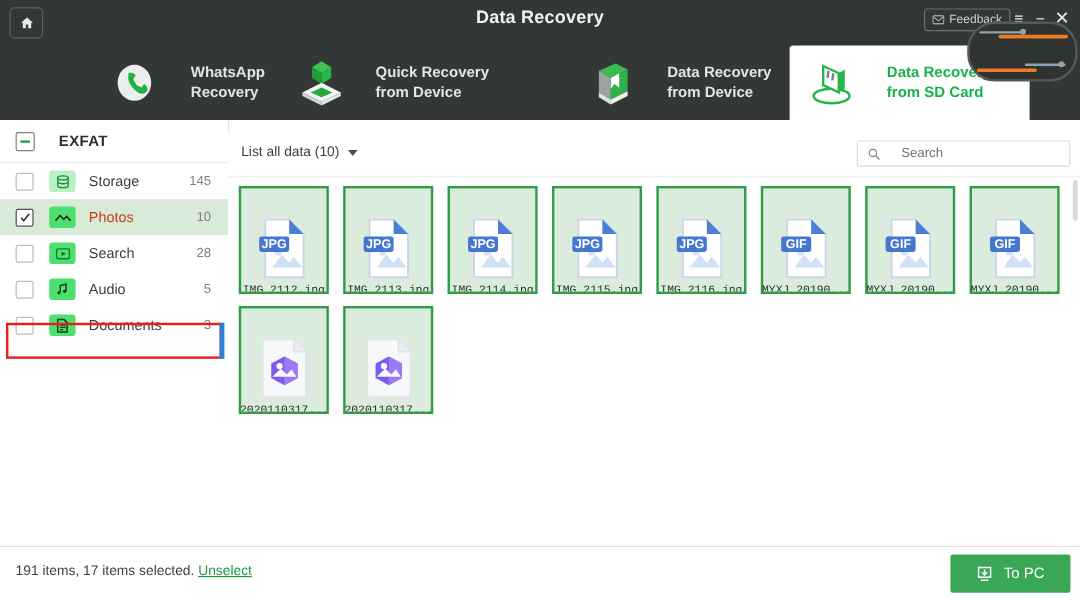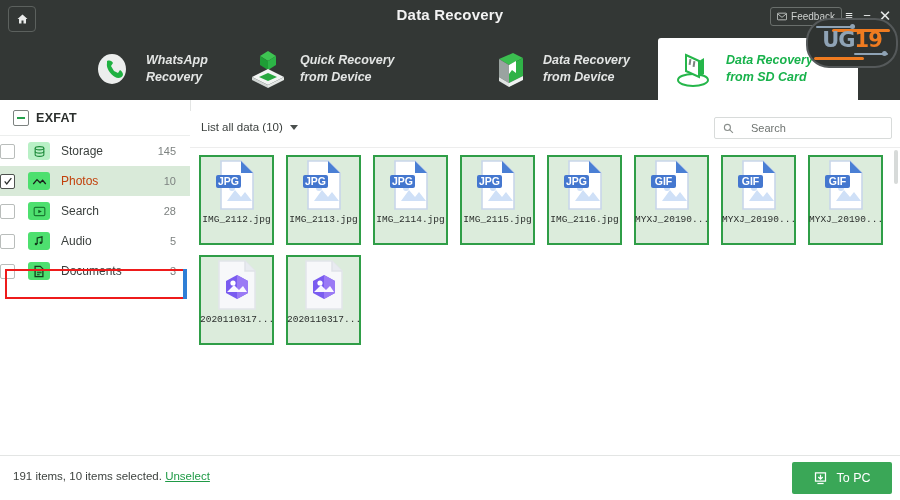--- a/index.html
+++ b/index.html
@@ -38,21 +38,21 @@
     color:#cfd2d0;font-size:10px;
   }
   .winctl{position:absolute;top:6px;display:flex;align-items:center;gap:0;}
   .winbtn{width:18px;height:18px;display:flex;align-items:center;justify-content:center;
     color:#e8eae9;font-size:13px;line-height:1;}
   .winbtn.close{font-size:15px;}
 
   
   .tabs{position:absolute;left:0;top:38px;width:900px;height:62px;}
   .tab{
-    position:absolute;top:0;height:62px;display:flex;align-items:center;gap:10px;font-style:italic;
+    position:absolute;top:0;height:62px;display:flex;align-items:center;gap:23px;
   }
   .tab .tlabel{font-size:12.5px;font-weight:bold;line-height:1.35;color:#e3e5e4;}
   .tab.active{
     background:#ffffff;border-radius:3px 3px 0 0;
   }
   .tab.active .tlabel{color:#18b24b;}
   .tabico{width:44px;height:44px;flex:0 0 44px;position:relative;}
 
   
   .watermark{
@@ -63,28 +63,28 @@
   .wm-bar{position:absolute;height:3px;background:#ef7b20;border-radius:2px;}
   .wm-line{position:absolute;height:2px;background:#8fa3b5;border-radius:2px;}
   .wm-dot{position:absolute;width:5px;height:5px;border-radius:50%;background:#8fa3b5;}
   .wm-txt{position:absolute;left:6px;top:8px;width:76px;text-align:center;
     font-family:"DejaVu Sans", sans-serif;font-size:21px;font-weight:bold;letter-spacing:-1px;}
 
   
   .body{position:absolute;left:0;top:100px;width:900px;height:355px;background:#fff;}
   .sidebar{position:absolute;left:0;top:0;width:190px;height:355px;
     border-right:1px solid #e3e5e4;background:#fff;}
-  .sb-head{height:35px;display:flex;align-items:center;gap:7px;padding-left:13px;
+  .sb-head{height:35px;display:flex;align-items:center;gap:20px;padding-left:13px;
     border-bottom:1px solid #eceeed;}
   .sb-minus{width:14px;height:14px;border:1px solid #7c8280;border-radius:2px;
     display:flex;align-items:center;justify-content:center;}
   .sb-minus i{display:block;width:8px;height:2px;background:#24a14c;}
   .sb-title{font-size:12.5px;font-weight:bold;color:#2b2f2d;letter-spacing:.3px;}
 
-  .sb-item{position:relative;height:30px;display:flex;align-items:center;}
+  .sb-item{position:relative;height:30px;display:flex;align-items:center;padding-left:13px;}
   .sb-item .cb{width:13px;height:13px;border:1px solid #b9bdbb;border-radius:2px;background:#fff;
     flex:0 0 13px;display:flex;align-items:center;justify-content:center;}
   .sb-item .ico{width:22px;height:18px;border-radius:3px;margin-left:13px;flex:0 0 22px;
     display:flex;align-items:center;justify-content:center;}
   .sb-item .nm{margin-left:11px;font-size:12px;color:#3a3f3d;flex:1;}
   .sb-item .ct{font-size:11px;color:#7d8280;padding-right:14px;}
   .sb-item.sel{background:#d9ead9;}
   .sb-item.sel .cb{border-color:#4d524f;}
   .sb-item.sel .nm{color:#c2410c;}
   .redbox{position:absolute;left:5px;top:169px;width:180px;height:30px;
@@ -102,21 +102,21 @@
     border:1px solid #d8dbda;border-radius:2px;background:#fff;display:flex;align-items:center;gap:17px;
     padding:0 8px;box-sizing:border-box;}
   .searchbox .ph{font-size:11px;color:#6e7370;}
 
   .grid{position:absolute;left:0;top:37px;width:710px;height:318px;overflow:hidden;
     padding:7px 0 0 9px;box-sizing:border-box;}
   .card{
     float:left;width:75px;height:90px;margin:0 12px 10px 0;
     border:2px solid #2f9e47;background:#dcecdc;box-sizing:border-box;
     display:flex;flex-direction:column;align-items:center;justify-content:flex-start;
-    padding-top:2px;
+    padding-top:24px;
   }
   .thumb{width:44px;height:52px;position:relative;}
   .fname{font-size:9.5px;color:#2b2f2d;margin-top:3px;max-width:73px;overflow:hidden;
     white-space:nowrap;text-overflow:clip;text-align:center;font-family:Liberation Mono, monospace;}
   .scroll-nub{position:absolute;right:2px;top:2px;width:4px;height:34px;background:#d7dad9;border-radius:2px;}
 
   
   .footer{position:absolute;left:0;top:455px;width:900px;height:45px;
     background:#fff;border-top:1px solid #e3e5e4;}
   .status{position:absolute;left:13px;top:14px;font-size:11.5px;color:#3d423f;}
@@ -218,21 +218,20 @@
           <span>Data Recovery</span><br>
           <span>from SD Card</span>
         </div>
       </div>
     </div>
 
     <div class="watermark">
       <div class="wm-line" style="left:8px;top:6px;width:36px;"></div>
       <div class="wm-dot" style="left:42px;top:4px;"></div>
       <div class="wm-bar" style="left:24px;top:9px;width:58px;"></div>
-      <div class="wm-txt"><span style="color:#8fa3b5;">UG</span><span style="color:#ef7b20;">19</span></div>
       <div class="wm-bar" style="left:6px;top:37px;width:50px;"></div>
       <div class="wm-line" style="left:46px;top:33px;width:34px;"></div>
       <div class="wm-dot" style="left:74px;top:31px;"></div>
     </div>
   </div>
 
   <div class="body">
 
     <div class="sidebar">
       <div class="sb-head">
@@ -438,21 +437,21 @@
                 <path d="M12 33 L19 26 L24 31 L28 27 L32 33 Z" fill="#ffffff" opacity=".95"></path>
               </svg></div>
             <div class="fname">2020110317...</div>
           </div>
         </div>
     </div>
   </div>
 
   <div class="footer">
     <div class="status">
-      <span>191 items, 10 items selected.</span>
+      <span>191 items, 17 items selected.</span>
       <span class="unsel">Unselect</span>
     </div>
     <div class="topc">
       <svg width="15" height="15" viewBox="0 0 24 24">
         <path d="M4 3h16v13H4z" fill="none" stroke="#ffffff" stroke-width="2"></path>
         <path d="M12 6v6M8.5 9.5L12 13l3.5-3.5" fill="none" stroke="#ffffff" stroke-width="2"></path>
         <path d="M7 20h10" stroke="#ffffff" stroke-width="2"></path>
       </svg>
       <span>To PC</span>
     </div>

